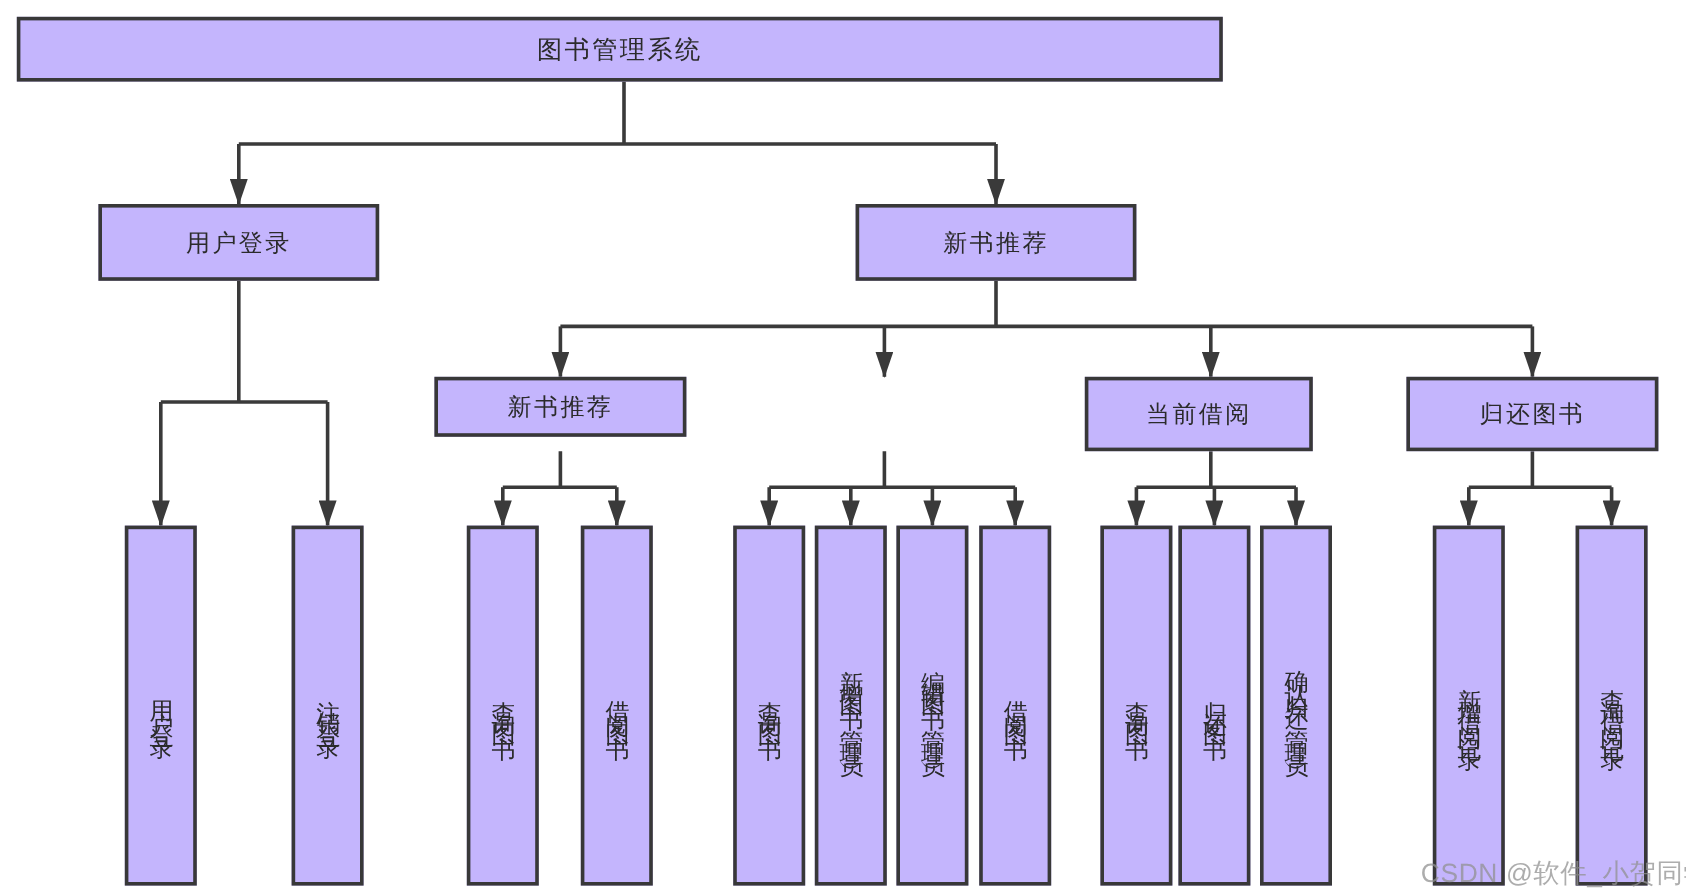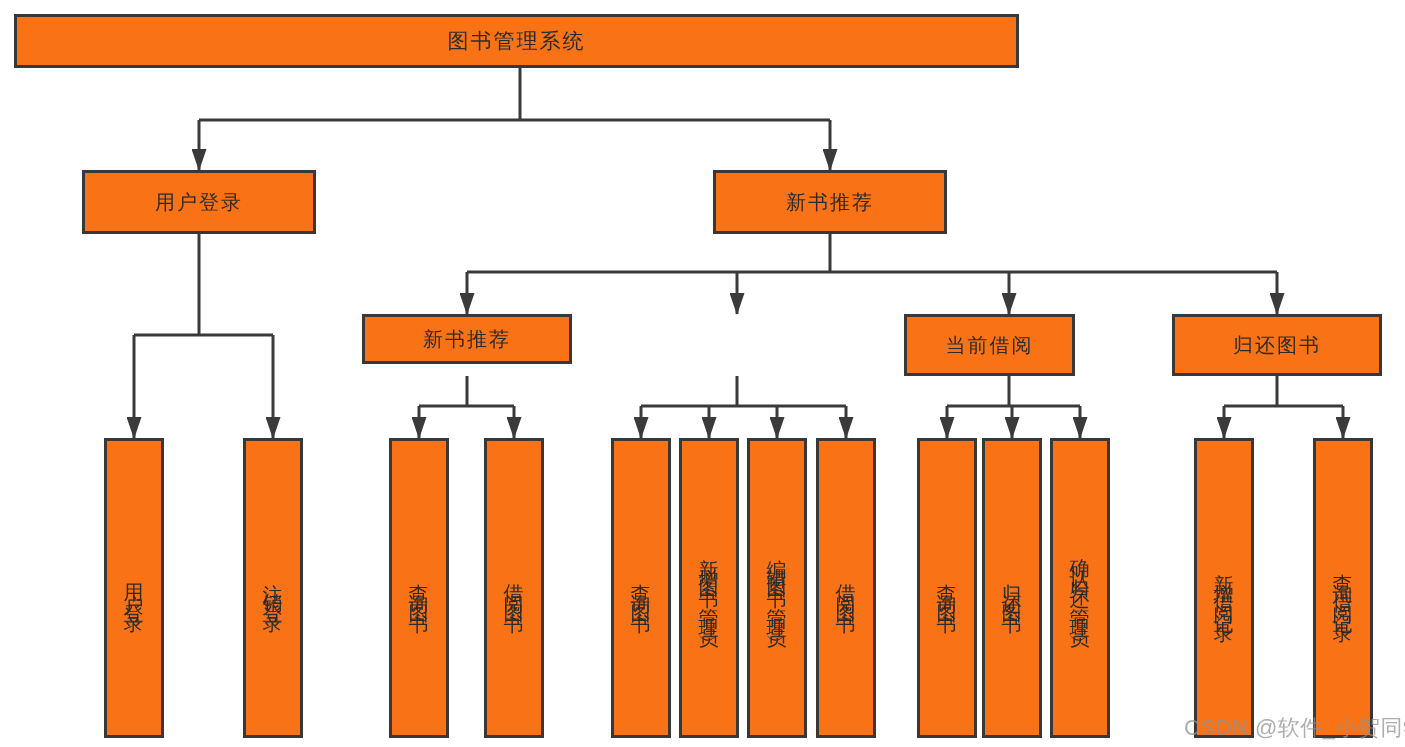--- a/index.html
+++ b/index.html
@@ -26,21 +26,21 @@
     fill: none;
   }
   .arrow {
     stroke: #3a3a3a;
     stroke-width: 3;
     marker-end: url(#arrowhead);
   }
 
   .box {
     position: absolute;
-    background: #f97316;
+    background: #c4b5fd;
     border: 3px solid #383838;
     color: #2b2b2b;
     display: flex;
     align-items: center;
     justify-content: center;
     z-index: 1;
   }
   .hbox {
     font-size: 20px;
     letter-spacing: 2px;
@@ -115,21 +115,21 @@
     <line class="arrow" x1="1224" y1="406" x2="1224" y2="438"></line>
     <line class="arrow" x1="1343" y1="406" x2="1343" y2="438"></line>
   </svg>
 
   <div class="box hbox root" style="left:14px; top:14px; width:1005px; height:54px;">图书管理系统</div>
 
   <div class="box hbox" style="left:82px; top:170px; width:234px; height:64px;">用户登录</div>
   <div class="box hbox" style="left:713px; top:170px; width:234px; height:64px;">新书推荐</div>
 
   <div class="box hbox" style="left:362px; top:314px; width:210px; height:50px;">新书推荐</div>
-  <div class="box hbox" style="left:904px; top:314px; width:171px; height:62px;">当前借阅</div>
+  <div class="box hbox" style="left:904px; top:314px; width:190px; height:62px;">当前借阅</div>
   <div class="box hbox" style="left:1172px; top:314px; width:210px; height:62px;">归还图书</div>
 
   <div class="box vbox" style="left:104px; top:438px; width:60px; height:300px;">
     <span>用户登录</span>
   </div>
   <div class="box vbox" style="left:243px; top:438px; width:60px; height:300px;">
     <span>注销登录</span>
   </div>
 
   <div class="box vbox" style="left:389px; top:438px; width:60px; height:300px;">

